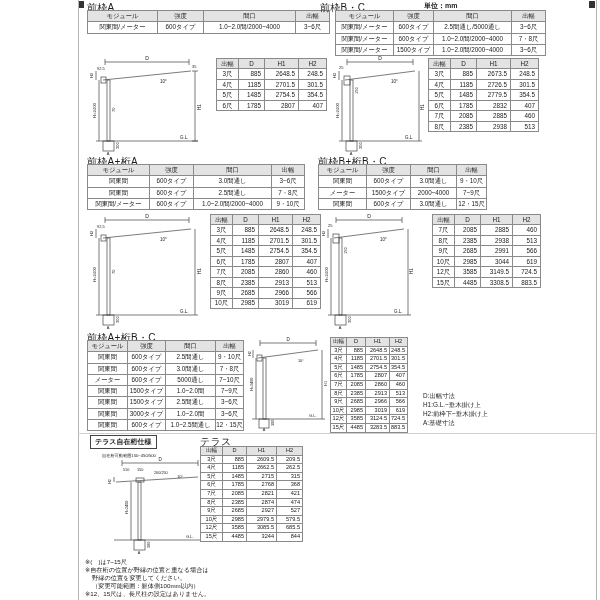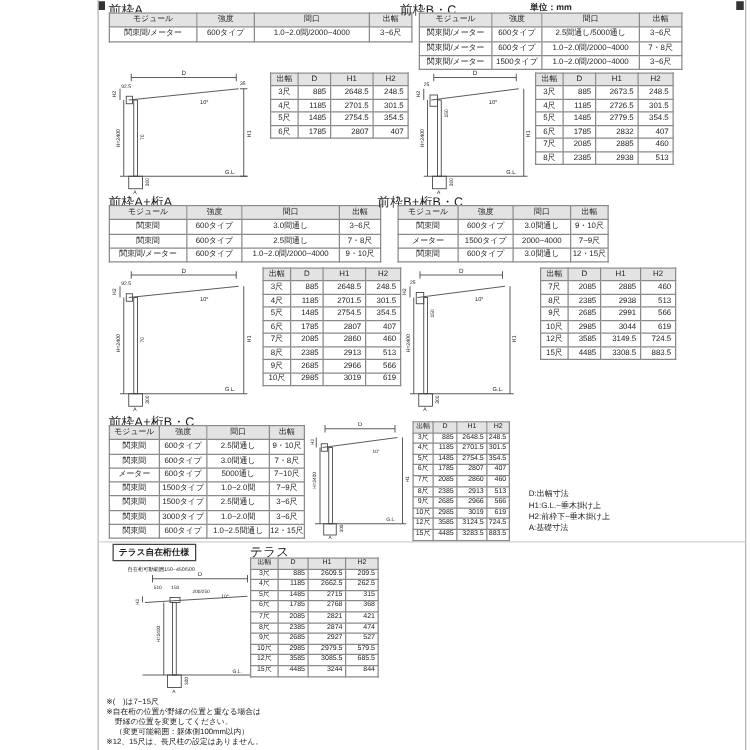--- a/index.html
+++ b/index.html
@@ -295,21 +295,21 @@
       </tr>
       <tr>
         <td>関東間/メーター</td>
         <td>600タイプ</td>
         <td>1.0~2.0間/2000~4000</td>
         <td>9・10尺</td>
       </tr>
     </tbody>
 </table>
 
-<div class="abs title" style="left:302px;top:155px">前枠B+桁B・C</div>
+<div class="abs title" style="left:318px;top:155px">前枠B+桁B・C</div>
 <table class="abs tbl spec" style="left:318px;top:164px;width:168px">
   <colgroup>
       <col style="width:48px">
       <col style="width:44px">
       <col style="width:46px">
       <col style="width:30px">
     </colgroup>
   <thead>
       <tr>
         <th>モジュール</th>

